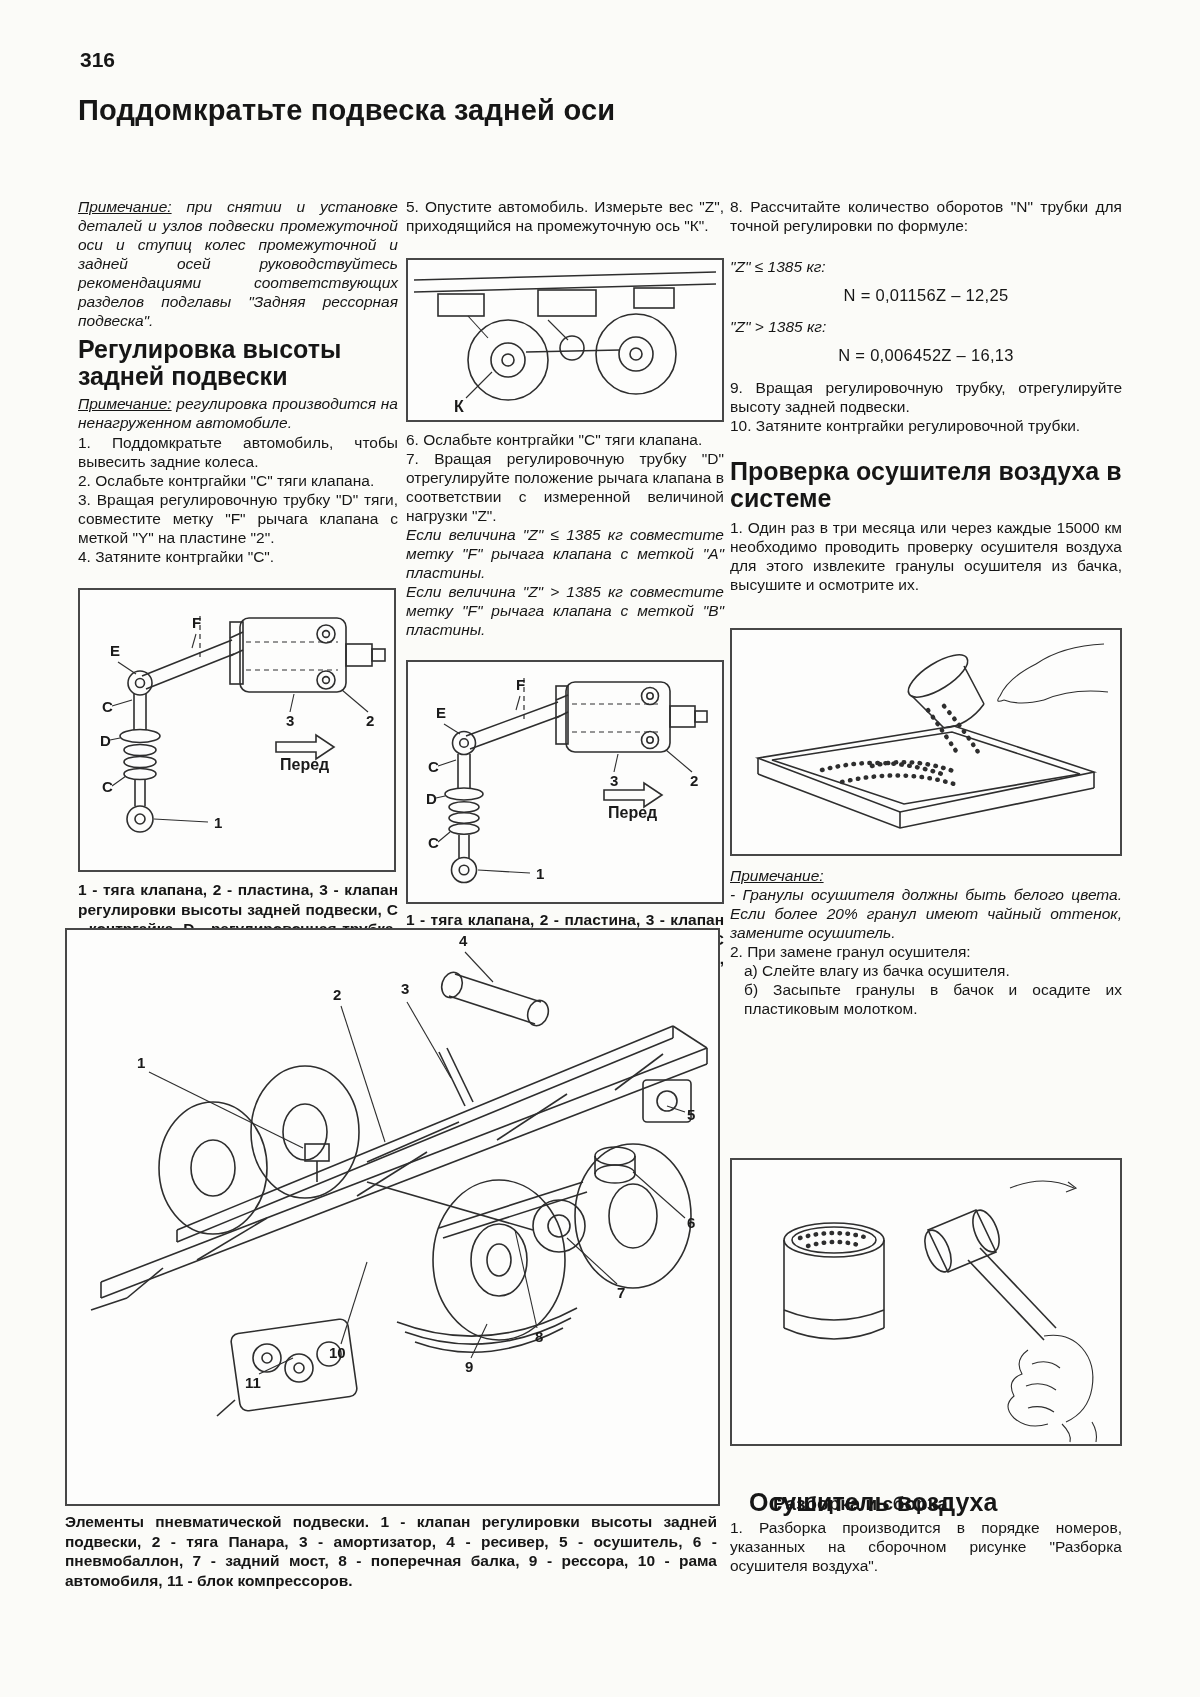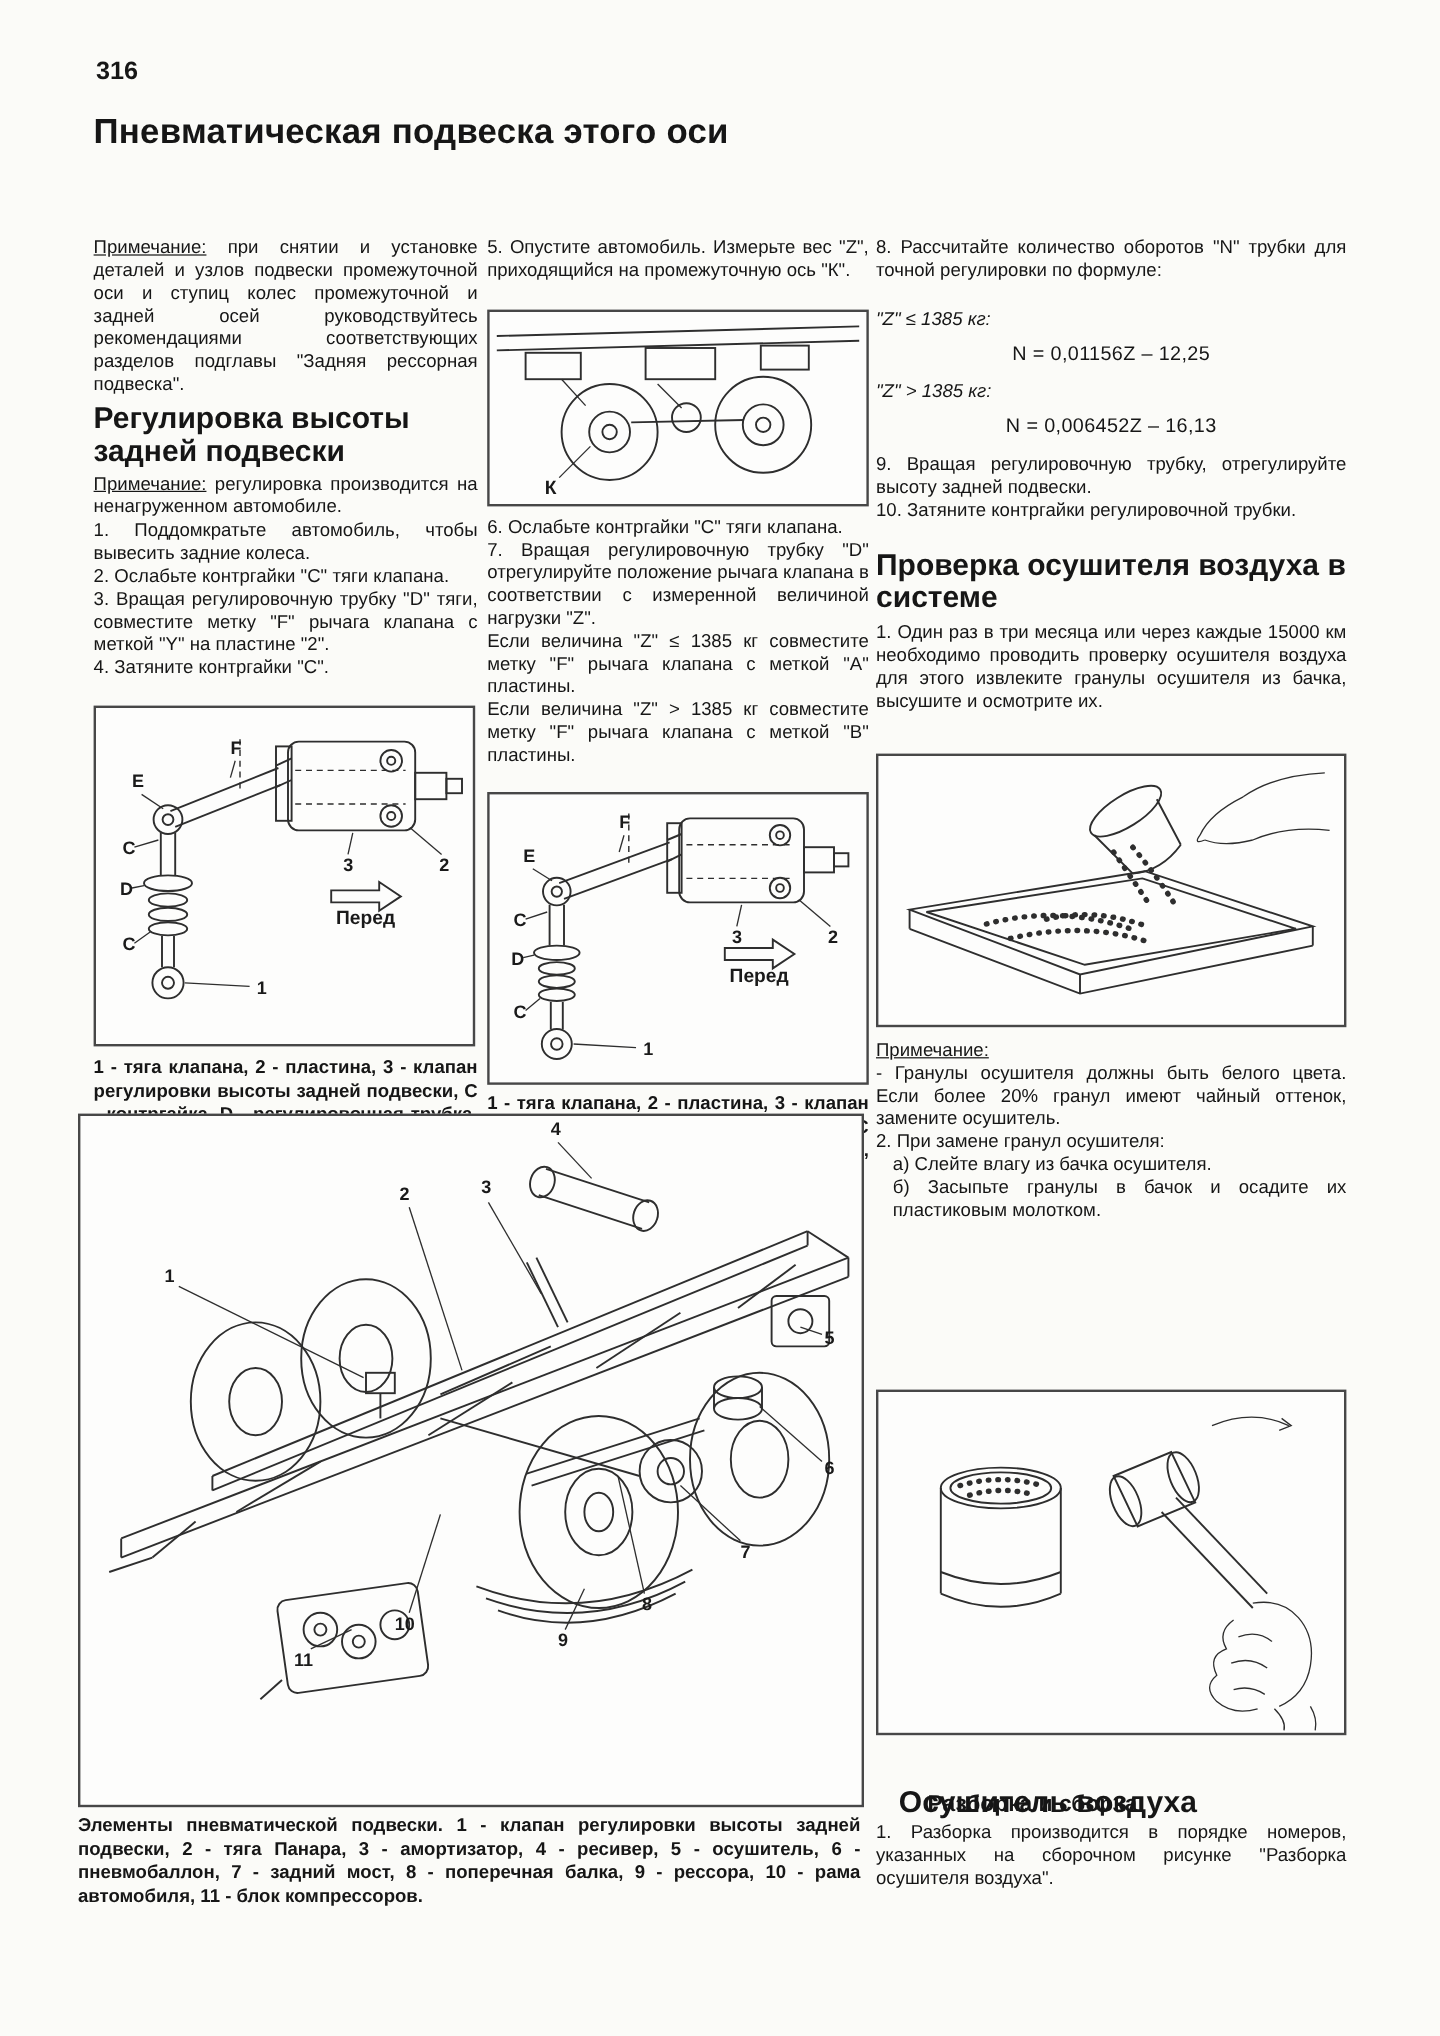--- a/index.html
+++ b/index.html
@@ -4,21 +4,21 @@
 <style>
   html,body{margin:0;padding:0;}
   body{
     width:1200px;height:1697px;position:relative;
     background:#fbfbf8;color:#161616;
     font-family:"Liberation Sans",sans-serif;
   }
   .abs{position:absolute;}
   p{margin:0;}
   .txt{font-size:15.5px;line-height:19px;text-align:justify;}
-  .it{}
+  .it{font-style:italic;}
   .u{text-decoration:underline;}
   .pagenum{font-size:21px;font-weight:bold;}
   .h1{font-size:29px;font-weight:bold;line-height:36px;letter-spacing:.2px;}
   .h2{font-size:25px;font-weight:bold;line-height:27px;}
   .h3{font-size:19px;font-weight:bold;line-height:23px;}
   .figbox{border:2px solid #474747;background:#fdfdfc;box-sizing:border-box;}
   .caption{font-size:15.5px;line-height:19.5px;font-weight:bold;text-align:justify;}
   .formula{font-size:16.5px;font-weight:normal;text-align:center;letter-spacing:.3px;}
   .cond{font-size:15.5px;font-style:italic;}
   svg{display:block;}
@@ -28,21 +28,21 @@
   .lblb{font:bold 16px "Liberation Sans",sans-serif;fill:#1a1a1a;}
   .dots{stroke:#2e2e2e;fill:none;stroke-width:4.5;stroke-linecap:round;stroke-dasharray:.5 7.5;}
   .dash{stroke:#2e2e2e;fill:none;stroke-width:1.2;stroke-dasharray:5 4;}
 </style>
 </head>
 <body>
 
 <div class="abs pagenum" style="left:80px;top:48px;">316</div>
 
 <div class="abs" style="left:78px;top:92px;width:700px;">
-  <div class="h1">Пневматическая подвеска этого оси</div>
+  <div class="h1">Поддомкратьте подвеска задней оси</div>
 </div>
 
 <div class="abs txt it" style="left:78px;top:197px;width:320px;">
   <span class="u">Примечание:</span><span> при снятии и установке деталей и узлов подвески промежуточной оси и ступиц колес промежуточной и задней осей руководствуйтесь рекомендациями соответствующих разделов подглавы "Задняя рессорная подвеска".</span>
 </div>
 
 <div class="abs h2" style="left:78px;top:336px;width:320px;">Регулировка высоты задней подвески</div>
 
 <div class="abs txt it" style="left:78px;top:394px;width:320px;">
   <span class="u">Примечание:</span><span> регулировка производится на ненагруженном автомобиле.</span>

